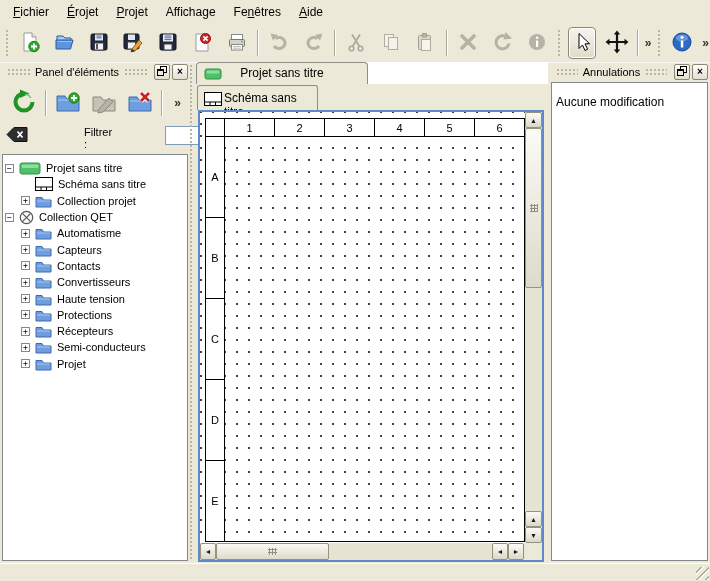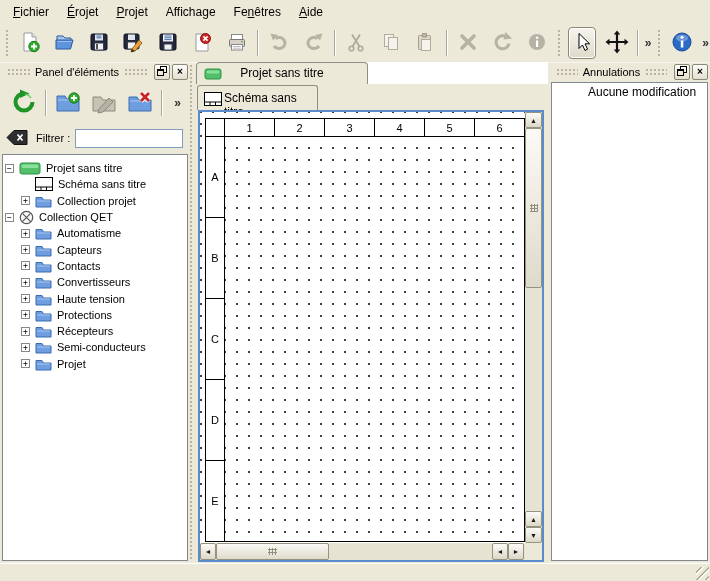--- a/index.html
+++ b/index.html
@@ -22,21 +22,21 @@
   .chev{font-weight:bold;font-size:12px;color:#333;padding:0 3px;}
 
   
   #lpanel-title{left:2px;top:64px;width:186px;height:16px;display:flex;align-items:center;}
   .dock-tex{flex:1;height:8px;margin:0 5px;}
   .dock-title{font-size:11px;}
   .dock-btn{width:14px;height:14px;border:1px solid #8a8775;border-radius:2px;background:linear-gradient(180deg,#fdfcf9,#e3dfd0);
             display:flex;align-items:center;justify-content:center;margin-left:2px;font-size:10px;font-weight:bold;line-height:10px;}
   #lpanel-toolbar{left:2px;top:82px;width:186px;height:42px;display:flex;align-items:center;padding-left:4px;}
   .pbtn{width:32px;height:32px;display:flex;align-items:center;justify-content:center;margin:0 2px;}
-  #lpanel-filter{left:2px;top:126px;width:186px;height:24px;display:flex;align-items:center;padding-left:4px;}
+  #lpanel-filter{left:2px;top:126px;width:186px;height:24px;display:flex;align-items:flex-start;padding-left:4px;gap:48px;}
   #filter-label{margin:0 5px 0 7px;}
   #filter-input{width:108px;height:19px;border:1px solid #7f9db9;font-family:"Liberation Sans",sans-serif;font-size:11px;padding:1px 3px;box-sizing:border-box;background:#fff;}
   #lpanel-tree{left:2px;top:154px;width:186px;height:407px;background:#fff;border:1px solid #828790;box-sizing:border-box;padding-top:5px;overflow:hidden;}
   .trow{height:16.3px;display:flex;align-items:center;}
   .lvl0{padding-left:2px;} .lvl1{padding-left:18px;}
   .expander{width:9px;height:9px;box-sizing:border-box;border:1px solid #888;background:#fff;font-size:8px;line-height:7px;text-align:center;margin-right:5px;flex:none;font-family:"DejaVu Sans Mono",monospace;}
   .noexp{width:14px;flex:none;}
   .ticon{margin-right:5px;flex:none;display:flex;align-items:center;}
   .vsplit{left:189px;top:64px;width:4px;height:497px;}
 
@@ -64,21 +64,21 @@
   #sb-corner{left:325px;top:431px;width:17px;height:17px;background:#ece9d8;}
   .sbtn{position:absolute;background:linear-gradient(180deg,#fcfbf7,#dcd8c8);border:1px solid #97927e;border-radius:2px;box-sizing:border-box;
         display:flex;align-items:center;justify-content:center;font-size:7px;color:#1a1a1a;}
   .sthumb{position:absolute;background:linear-gradient(180deg,#fbfaf5,#dedacb);border:1px solid #97927e;border-radius:2px;box-sizing:border-box;
         display:flex;align-items:center;justify-content:center;}
   .sgrip{width:9px;height:7px;background-image:radial-gradient(#938e79 1px,rgba(0,0,0,0) 1.1px);background-size:3px 3px;}
 
   
   #rpanel-title{left:551px;top:64px;width:157px;height:16px;display:flex;align-items:center;}
   #rpanel-list{left:551px;top:82px;width:157px;height:479px;background:#fff;border:1px solid #828790;box-sizing:border-box;}
-  .ritem{padding:2px 4px;font-size:12px;margin-left:32px;}
+  .ritem{padding:12px 4px;font-size:12px;}
 
   
   #statusbar{left:0;top:563px;width:710px;height:18px;border-top:1px solid #fff;box-sizing:border-box;}
   #sizegrip{position:absolute;right:1px;bottom:1px;width:13px;height:13px;
     background:repeating-linear-gradient(135deg,rgba(0,0,0,0) 0 3px,#b0ac9a 3px 4.5px,#fbfaf5 4.5px 6px);}
 </style>
 </head>
 <body>
 
 <div id="app">

